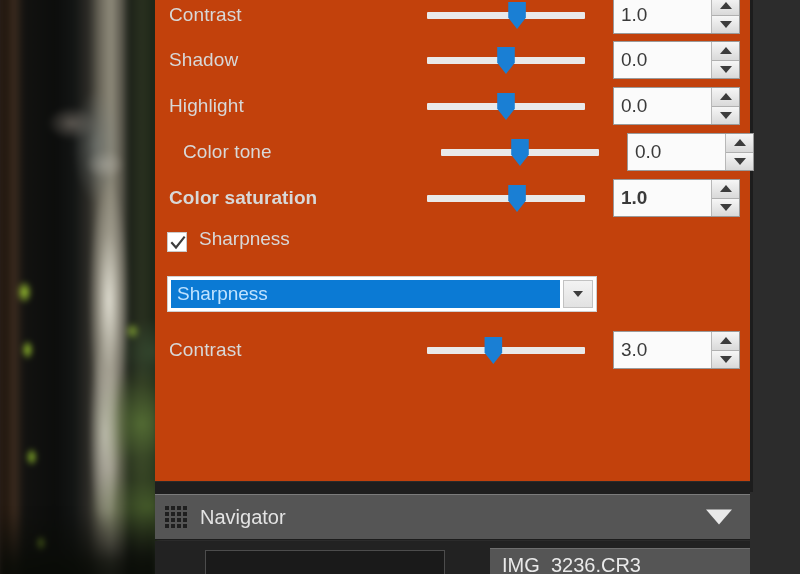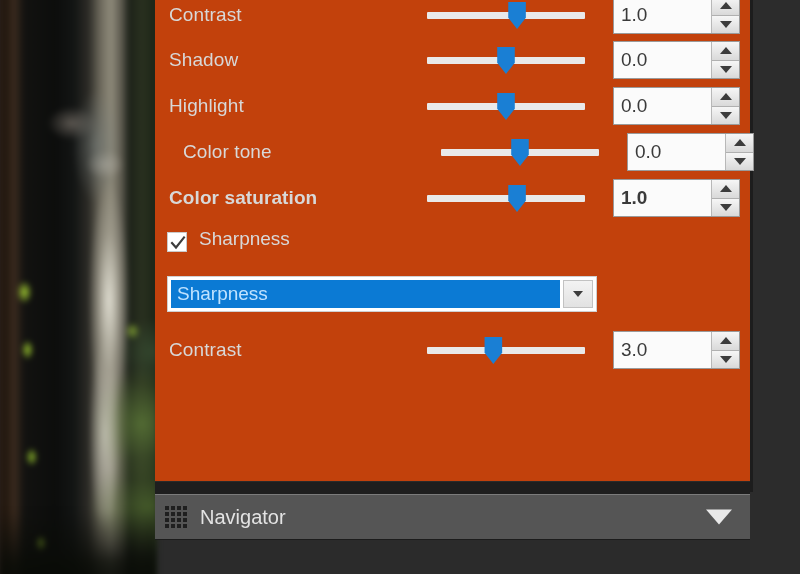--- a/index.html
+++ b/index.html
@@ -377,14 +377,20 @@
         <i></i>
       <i></i>
         <i></i>
         <i></i>
         <i></i>
     </div>
     <span class="nav-title">Navigator</span>
     <div class="nav-collapse"></div>
   </div>
 
+  <div class="nav-body">
+    <div class="nav-thumb-frame"></div>
+    <div class="filename-panel">
+      <span class="filename-text">IMG_3236.CR3</span>
+    </div>
+  </div>
 
 </div>
 
 </body></html>

